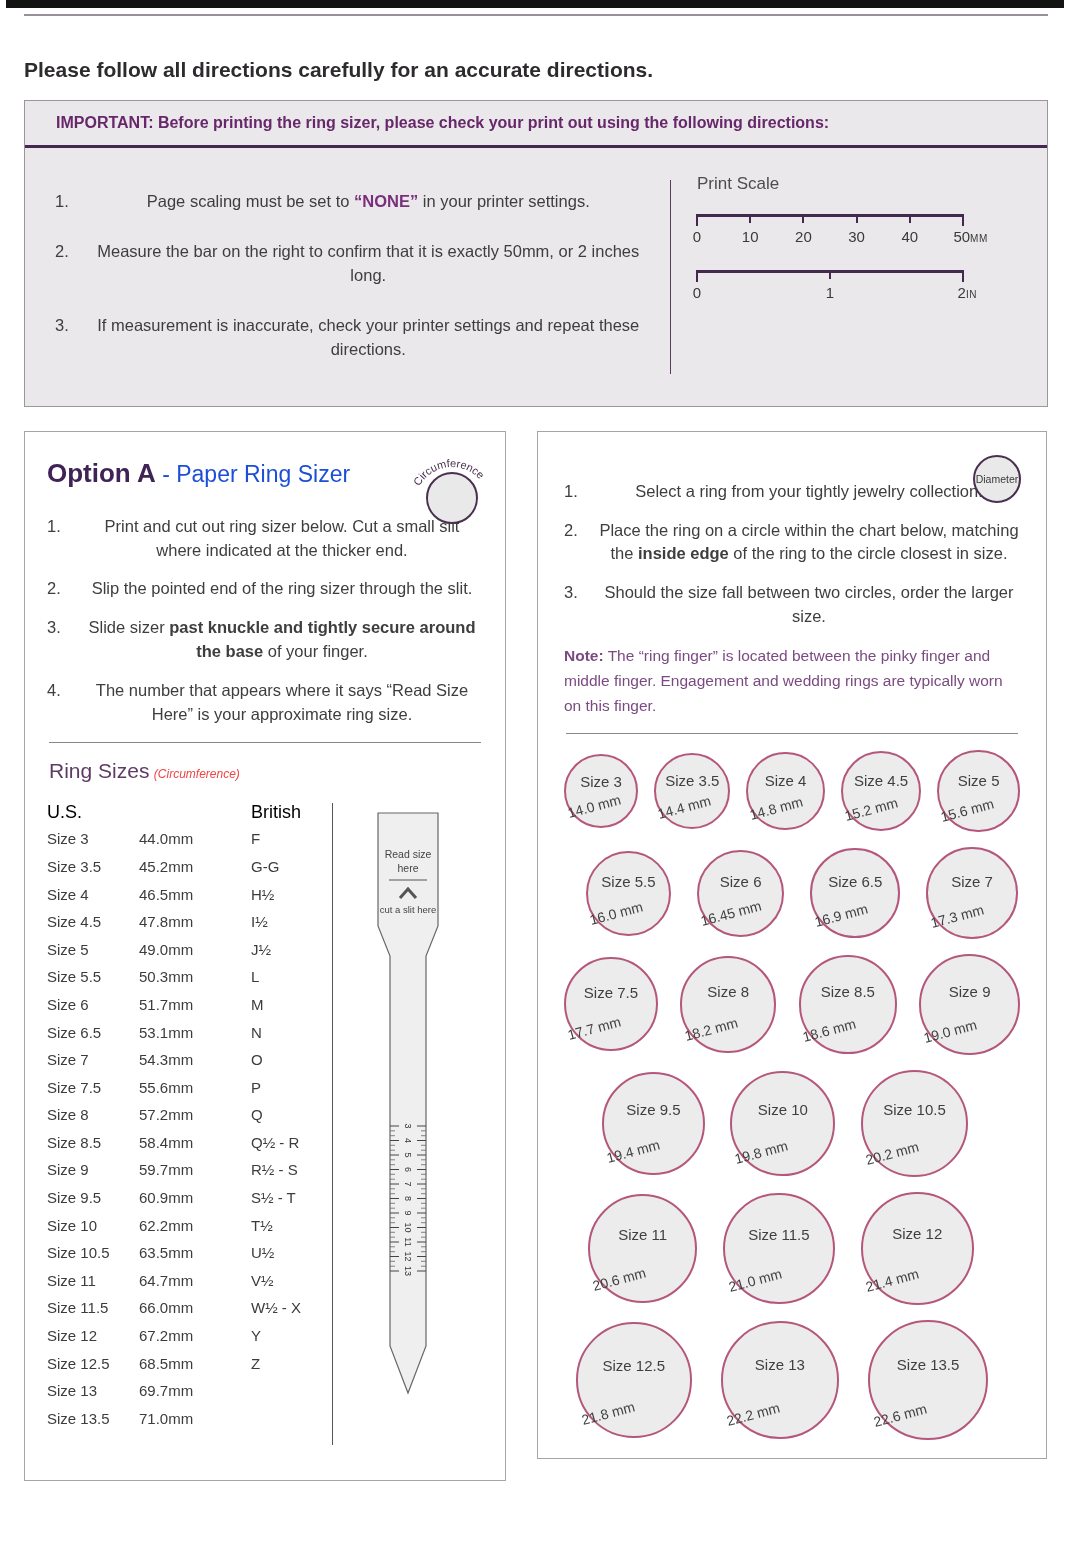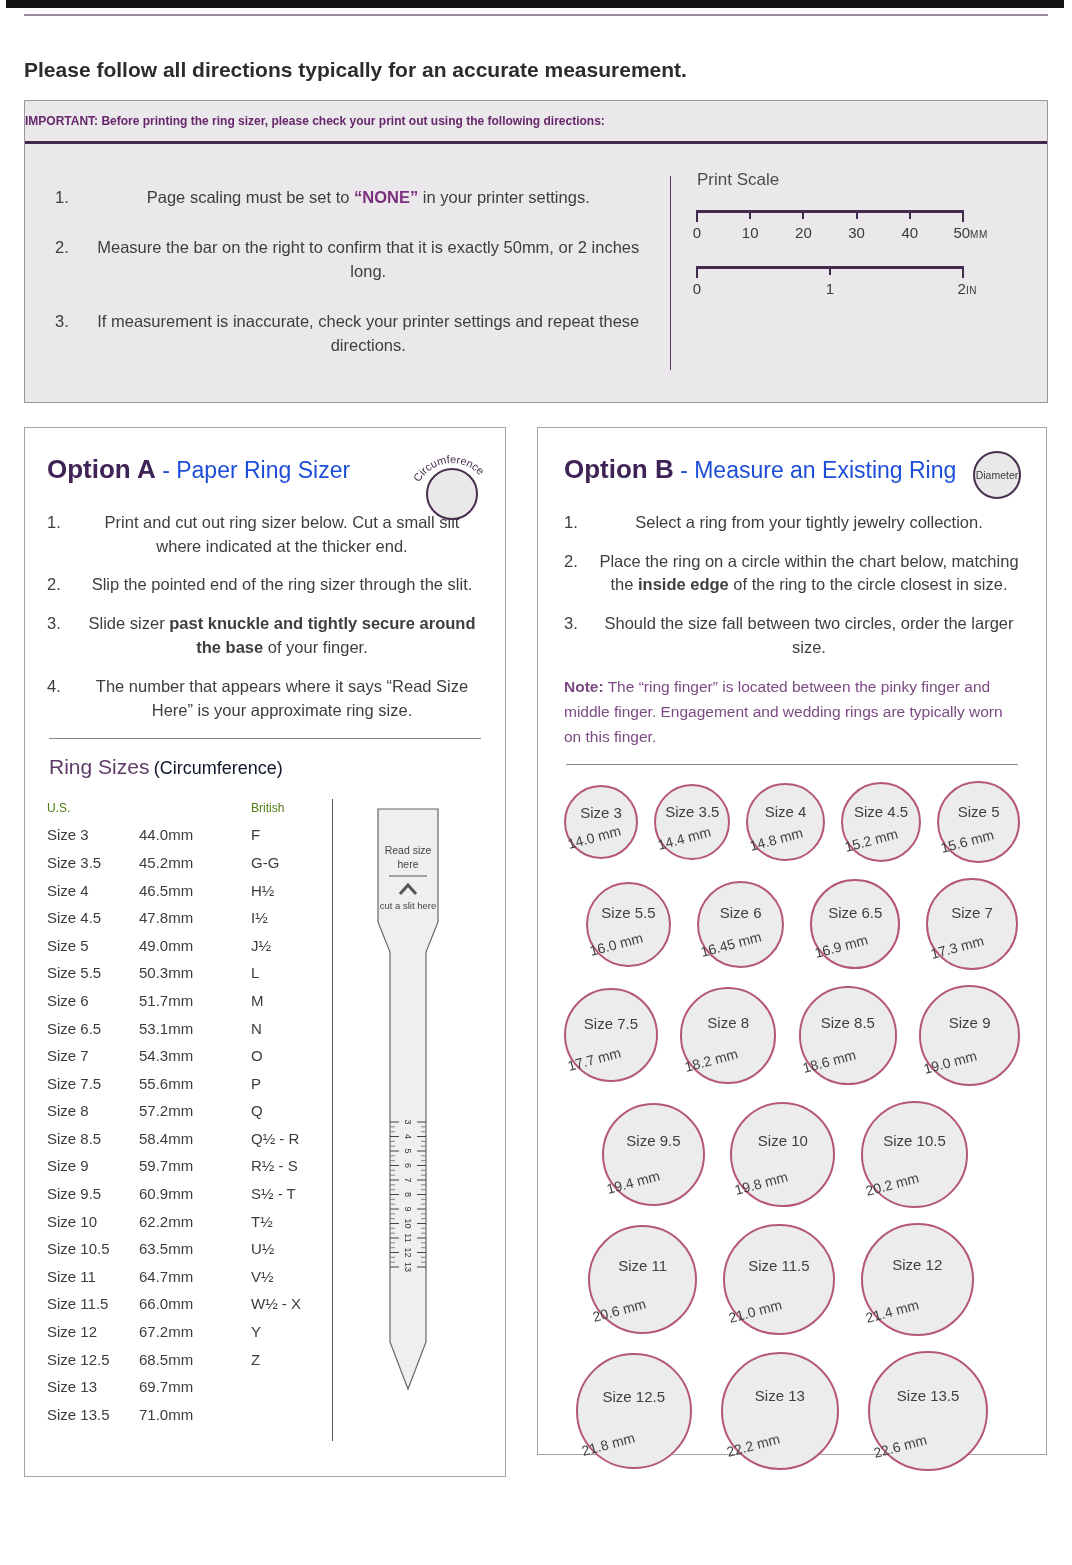--- a/index.html
+++ b/index.html
@@ -10,21 +10,21 @@
   .top-strip{position:absolute;top:0;left:6px;right:8px;height:8px;background:#131313;}
   .content{margin:0 24px;}
 
   
   .page-title{margin:56px 0 0 2px;font-size:40px;font-weight:bold;color:#5e2b63;letter-spacing:-0.5px;}
   .title-rule{border:none;border-top:2px solid #9b8f9e;margin:14px 0 0 0;}
   .page-subtitle{margin-top:42px;font-size:21px;font-weight:bold;color:#2e2b2e;}
 
   
   .imp-box{margin-top:18px;border:1px solid #9a969a;background:#eae8ea;}
-  .imp-head{padding:13px 0;font-size:12px;font-weight:bold;color:#67276b;}
+  .imp-head{padding:13px 31px;font-size:16px;font-weight:bold;color:#67276b;}
   .imp-divider{height:3px;background:#44294e;}
   .imp-body{display:flex;padding:26px 26px 18px 30px;}
   .imp-steps{flex:1;padding-right:14px;padding-top:16px;}
   .imp-steps .step{margin-bottom:26px;font-size:16.5px;}
   .imp-steps .step-num{flex:0 0 26px;}
   .imp-vdiv{width:1.5px;background:#5a3b5e;margin:6px 0 14px 0;}
   .print-scale{width:324px;padding-left:26px;padding-top:0;}
   .ps-label{font-size:17px;color:#4d4d4d;margin-bottom:20px;}
   .ruler{position:relative;width:266px;height:36px;margin-bottom:20px;}
   .ruler-line{position:absolute;top:0;left:0;right:0;height:2.5px;background:#44294e;}
@@ -54,24 +54,24 @@
   .rule{border:none;border-top:1.3px solid #888;margin:14px 2px 16px 2px;}
   #badge-a{position:absolute;top:8px;right:6px;}
   #badge-b{position:absolute;top:16px;right:18px;}
   .arc-text{font-size:11px;fill:#4a3050;}
   .badge-b-text{font-size:10.5px;fill:#3a3a3a;}
   svg text{font-family:"Liberation Sans", sans-serif;}
 
   
   .rs-heading{margin:4px 0 16px 2px;}
   .rs-h{font-size:21px;color:#5e3b66;}
-  .rs-n{font-size:18px;color:#0f172a;}
+  .rs-n{font-size:12px;color:#ef4444;font-style:italic;}
   .table-zone{display:flex;}
   .size-table{width:292px;display:grid;grid-template-columns:92px 112px 1fr;align-content:start;}
-  .size-table .th{color:#4d7c0f;font-size:12px;height:26px;display:flex;align-items:center;}
+  .size-table .th{color:#000000;font-size:18px;height:26px;display:flex;align-items:center;}
   .size-table .td{font-size:15px;color:#3c3c3c;height:27.6px;display:flex;align-items:center;}
   .tz-vdiv{width:1.5px;background:#555;margin-top:4px;height:642px;}
   .sizer-wrap{flex:1;display:flex;justify-content:flex-end;padding-top:2px;}
   .sz-t1{font-size:10.5px;fill:#444;}
   .sz-t2{font-size:9.5px;fill:#444;}
 
   
   .note{margin-top:4px;font-size:15.5px;color:#7b4a82;line-height:1.6;}
   .note .n-label{font-weight:bold;}
 
@@ -88,21 +88,21 @@
 </style>
 </head>
 <body>
 
 <div class="top-strip"></div>
 
 <div class="content">
 
   <hr class="title-rule">
 
-  <div class="page-subtitle">Please follow all directions typically for an accurate measurement.</div>
+  <div class="page-subtitle">Please follow all directions carefully for an accurate directions.</div>
 
   <section class="imp-box">
     <div class="imp-head">IMPORTANT: Before printing the ring sizer, please check your print out using the following directions:</div>
     <div class="imp-divider"></div>
     <div class="imp-body">
       <div class="imp-steps" id="imp-steps">
           <div class="step">
             <span class="step-num">1.</span>
             <span class="step-text"><span class="seg">Page scaling must be set to </span><span class="seg bold purple">“NONE”</span><span class="seg"> in your printer settings.</span></span>
           </div>
@@ -341,23 +341,20 @@
           </svg>
         </div>
       </div>
     </section>
 
     <section class="panel panel-b">
       <svg id="badge-b" width="62" height="62" viewBox="0 0 62 62">
         <circle cx="31" cy="31" r="23" fill="#e9e9e9" stroke="#4a3050" stroke-width="2"></circle>
         <text x="31" y="35" text-anchor="middle" class="badge-b-text">Diameter</text>
       </svg>
-      <div class="opt-title">
-        <span class="b">Option B</span><span class="r"> - Measure an Existing Ring</span>
-      </div>
       <div class="opt-steps" id="steps-b">
           <div class="step">
             <span class="step-num">1.</span>
             <span class="step-text"><span class="seg">Select a ring from your tightly jewelry collection.</span></span>
           </div>
           <div class="step">
             <span class="step-num">2.</span>
             <span class="step-text"><span class="seg">Place the ring on a circle within the chart below, matching the </span><span class="seg bold">inside edge</span><span class="seg"> of the ring to the circle closest in size.</span></span>
           </div>
           <div class="step">

